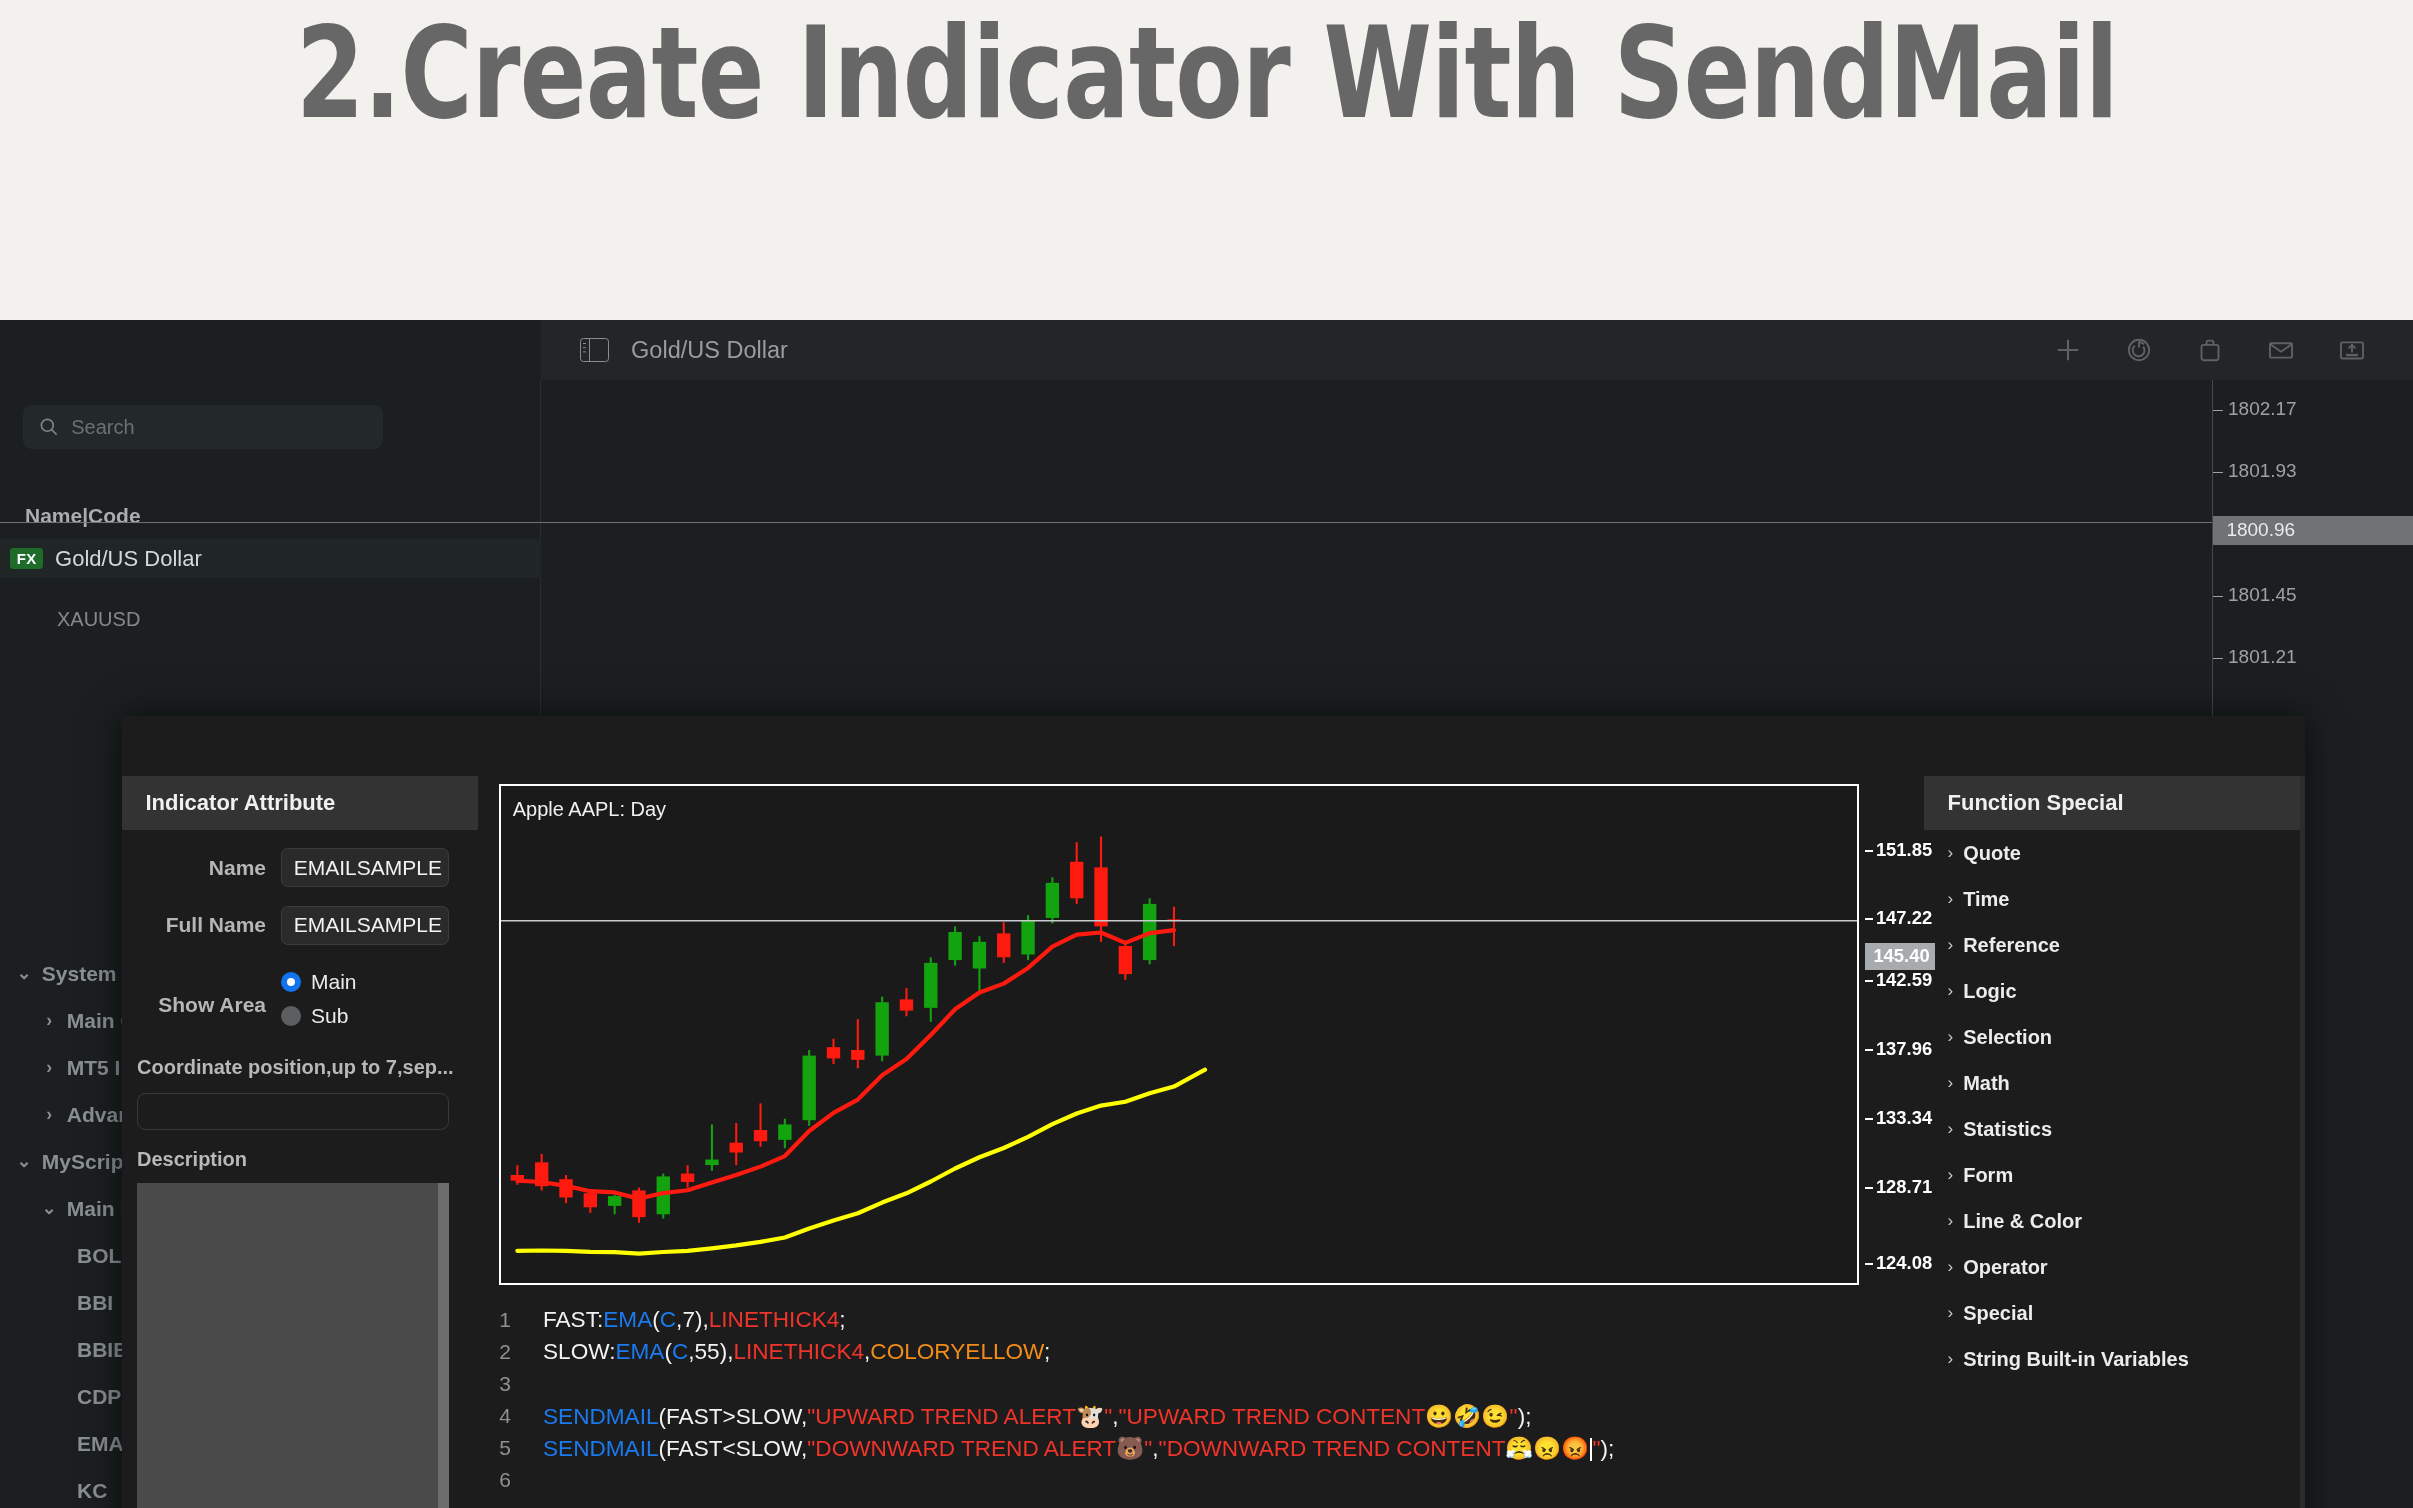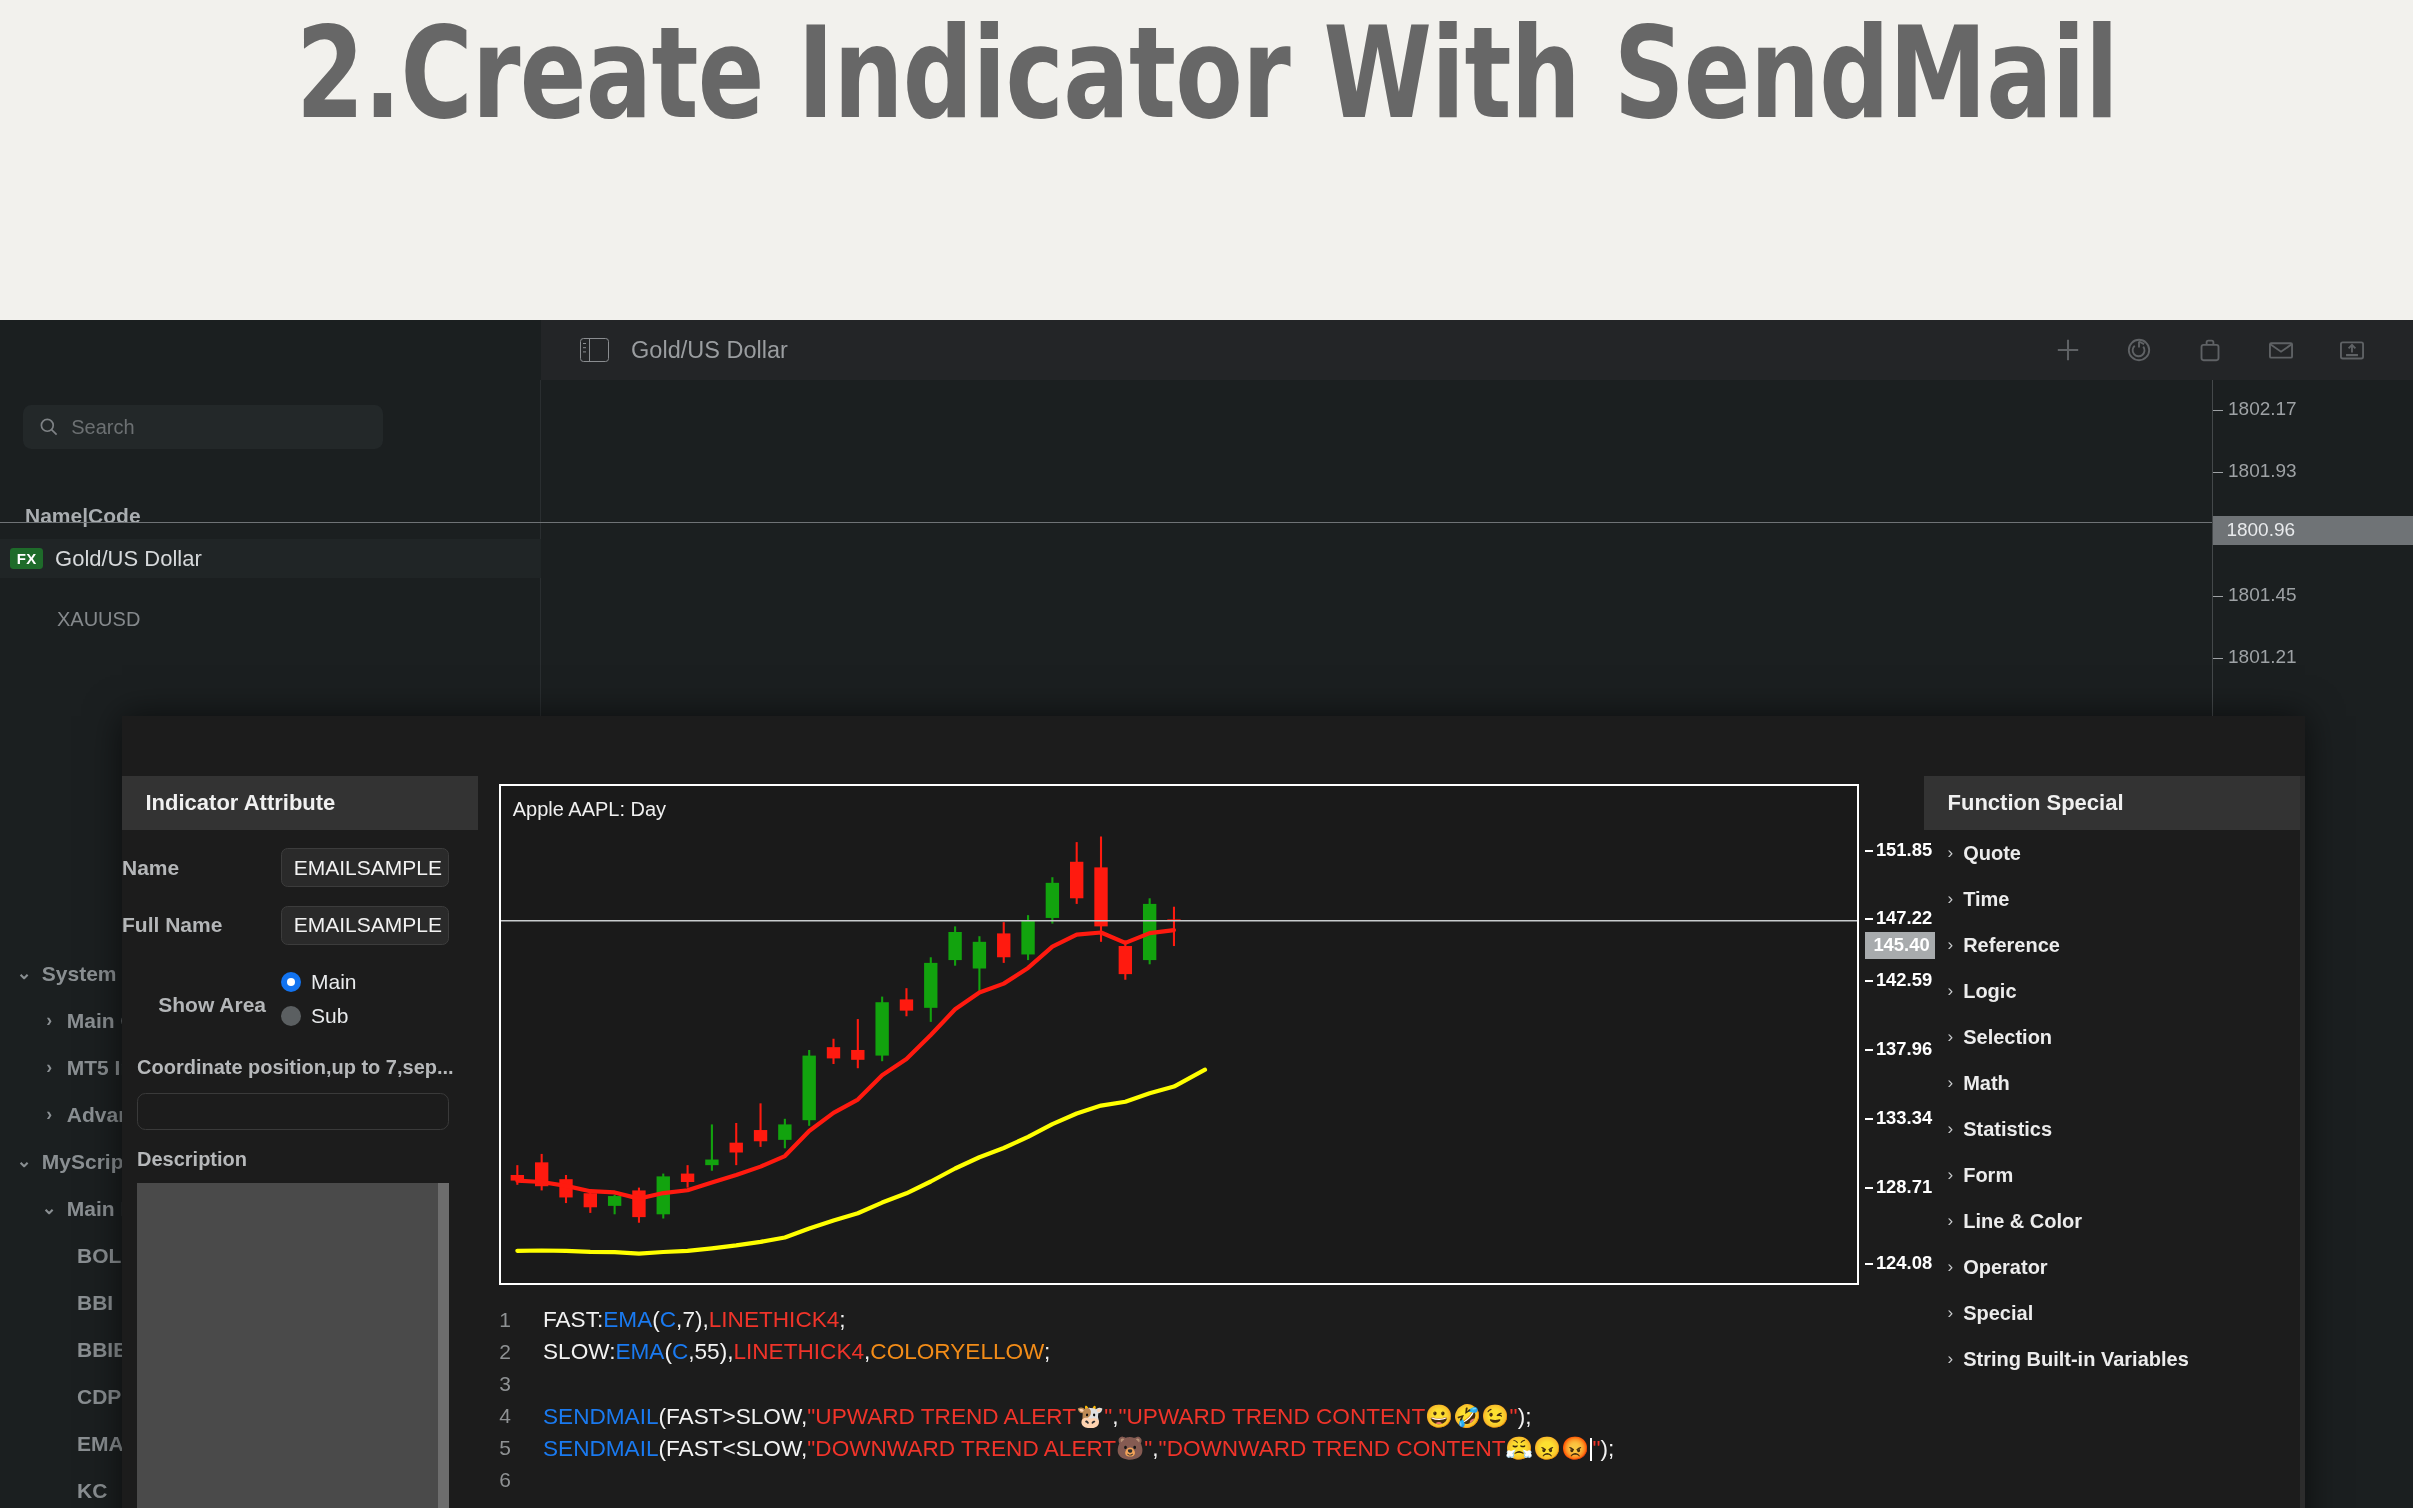--- a/index.html
+++ b/index.html
@@ -120,21 +120,21 @@
   #dlg-title { color:#e6e6e6; font-size:21px; font-weight:700; }
   #dlg-body { position:absolute; left:0; top:60px; width:2183px; height:1053px; display:flex; }
 
   
   #attr-col { width:356px; height:1053px; background:#1c1c1c; position:relative; }
   .panel-header {
     height:54px; background:#333333; display:flex; align-items:center;
     padding-left:23.5px; color:#f0f0f0; font-size:22px; font-weight:700;
   }
   .attr-row { display:flex; align-items:center; margin-top:18.4px; padding-right:18.4px; }
-  .attr-label { width:159px; color:#b4b6b8; font-size:21px; font-weight:700; }
+  .attr-label { width:159px; text-align:right; color:#b4b6b8; font-size:21px; font-weight:700; padding-right:15px; }
   .attr-input {
     width:168px; height:39px; background:#2a2a2a; border:0.8px solid #3c3c3c; border-radius:6.7px;
     color:#f2f2f2; font-size:21px; display:flex; align-items:center; padding-left:11.7px;
   }
   #show-area-row { display:flex; margin-top:25px; padding-right:18.4px; }
   #show-area-label { width:159px; text-align:right; color:#b4b6b8; font-size:21px; font-weight:700; padding-right:15px; margin-top:23.5px;}
   .radio-wrap { display:flex; flex-direction:column; gap:10px; }
   .radio-item { display:flex; align-items:center; gap:10px; }
   .radio-dot { width:20px; height:20px; border-radius:50%; background:#5b5f61; flex:0 0 auto; }
   .radio-dot.on { background:#1273f0; position:relative; }
@@ -415,21 +415,21 @@
               <polyline points="19.5,470.0222222222221 48.5,471.6952380952379 77.5,476.29603174603164 106.5,482.6744047619046 135.5,484.11215277777757 164.5,491.4642733134919 193.5,484.8489986359126 222.5,481.5605585007438 251.5,472.40216490730364 280.5,463.44209987095405 309.5,453.37601934766 338.5,440.80741133614185 367.5,410.8865108830588 396.5,389.28234347975433 425.5,373.49747189552994 454.5,344.5104055089492 483.5,325.27962952853727 512.5,296.63591262259354 541.5,265.9515376415483 570.5,245.86603418354244 599.5,235.40270024083102 628.5,216.68059660919457 657.5,191.34616174261024 686.5,176.94612924346583 715.5,174.5111842341869 744.5,186.90561039786257 773.5,175.28873160792085 802.5,171.59512013451229" fill="none" stroke="#ff1a0f" stroke-width="5" stroke-linejoin="round" stroke-linecap="round"></polyline>
               <polyline points="19.5,553.6730158730157 48.5,553.3020427881297 77.5,553.8216581150418 106.5,555.0380356702552 135.5,555.1448317403363 164.5,556.9153570686439 193.5,555.0840561779266 222.5,553.80479387398 251.5,550.701892543323 280.5,547.2141503345866 309.5,543.0258805332356 338.5,537.7324637304835 367.5,527.1238022880813 396.5,517.597660750263 425.5,508.94352323850785 454.5,496.1974473737376 483.5,485.18528838885777 512.5,471.10092238679 541.5,455.60810235867694 570.5,442.20443024191144 599.5,431.1737758523451 628.5,418.0035924448946 657.5,402.76354230820954 686.5,390.05619494393426 715.5,380.70876874453097 744.5,376.0584686328599 773.5,365.9206169781041 802.5,357.9881823754532 839.5,337.911991899263" fill="none" stroke="#ffff00" stroke-width="5" stroke-linejoin="round" stroke-linecap="round"></polyline>
               <line x1="0" y1="160.51428571428562" x2="1617" y2="160.51428571428562" stroke="#c9ccce" stroke-width="2"></line>
             </svg>
           <div id="chart-title">Apple AAPL: Day</div>
         </div>
 
         <div id="chart-axis">
           <div class="ch-tick" style="top:17px"><span class="dash"></span><span>151.85</span></div>
           <div class="ch-tick" style="top:85px"><span class="dash"></span><span>147.22</span></div>
-          <div class="ch-tick current" style="top:110px">145.40</div>
+          <div class="ch-tick current" style="top:121px">145.40</div>
           <div class="ch-tick" style="top:147px"><span class="dash"></span><span>142.59</span></div>
           <div class="ch-tick" style="top:216px"><span class="dash"></span><span>137.96</span></div>
           <div class="ch-tick" style="top:285px"><span class="dash"></span><span>133.34</span></div>
           <div class="ch-tick" style="top:354px"><span class="dash"></span><span>128.71</span></div>
           <div class="ch-tick" style="top:430px"><span class="dash"></span><span>124.08</span></div>
         </div>
 
         <div id="code-editor">
           <div class="code-line">
             <span class="ln">1</span>

